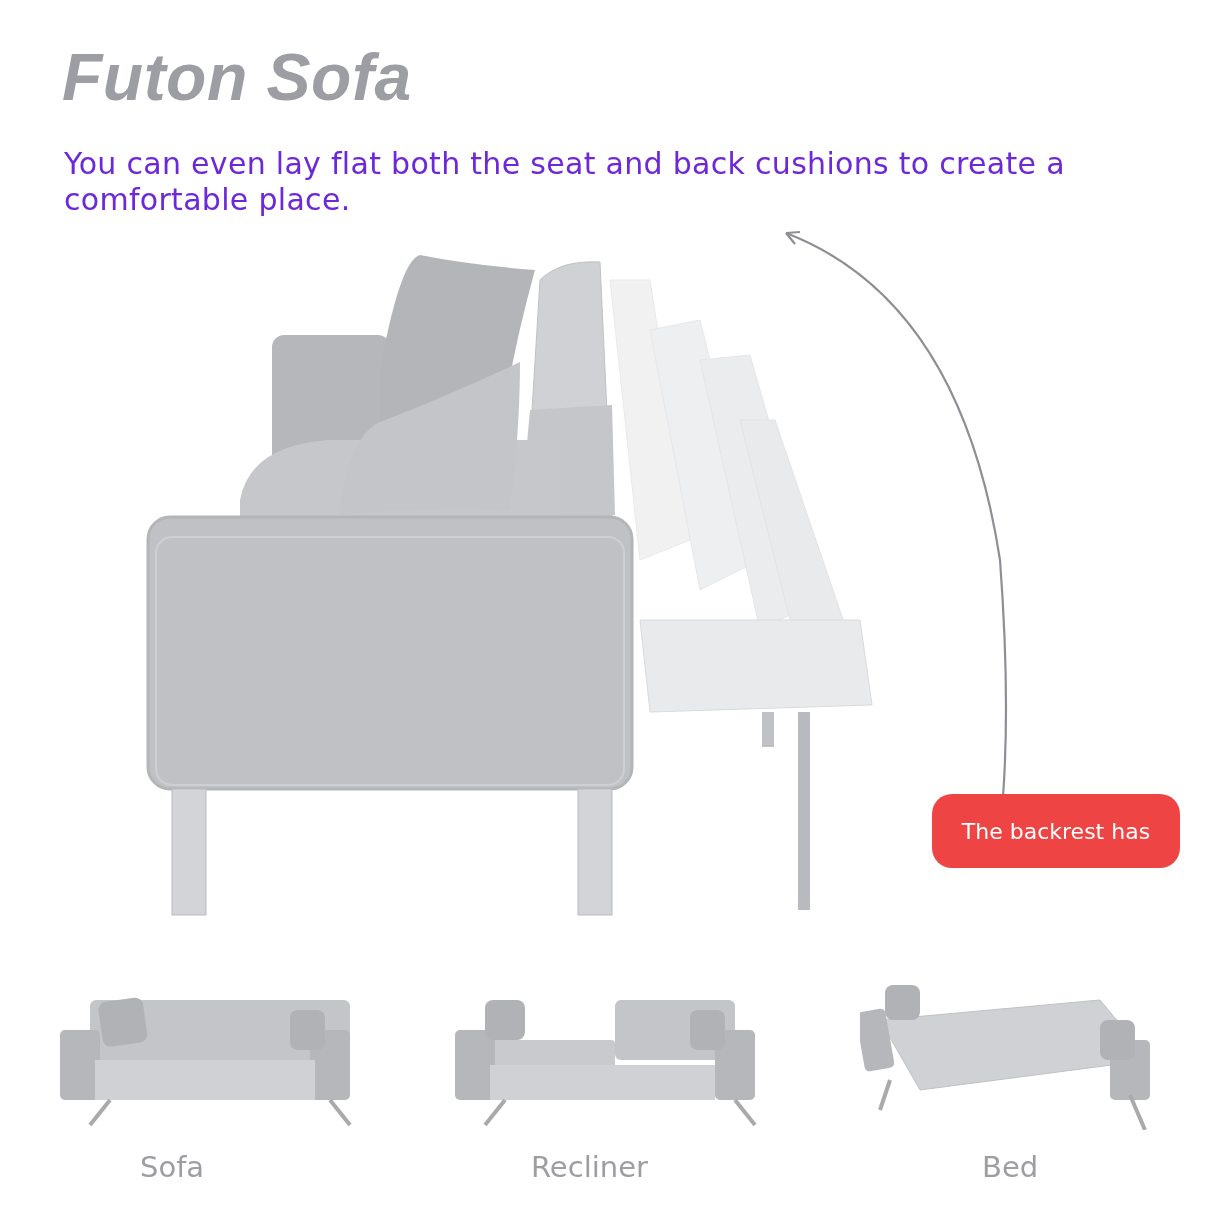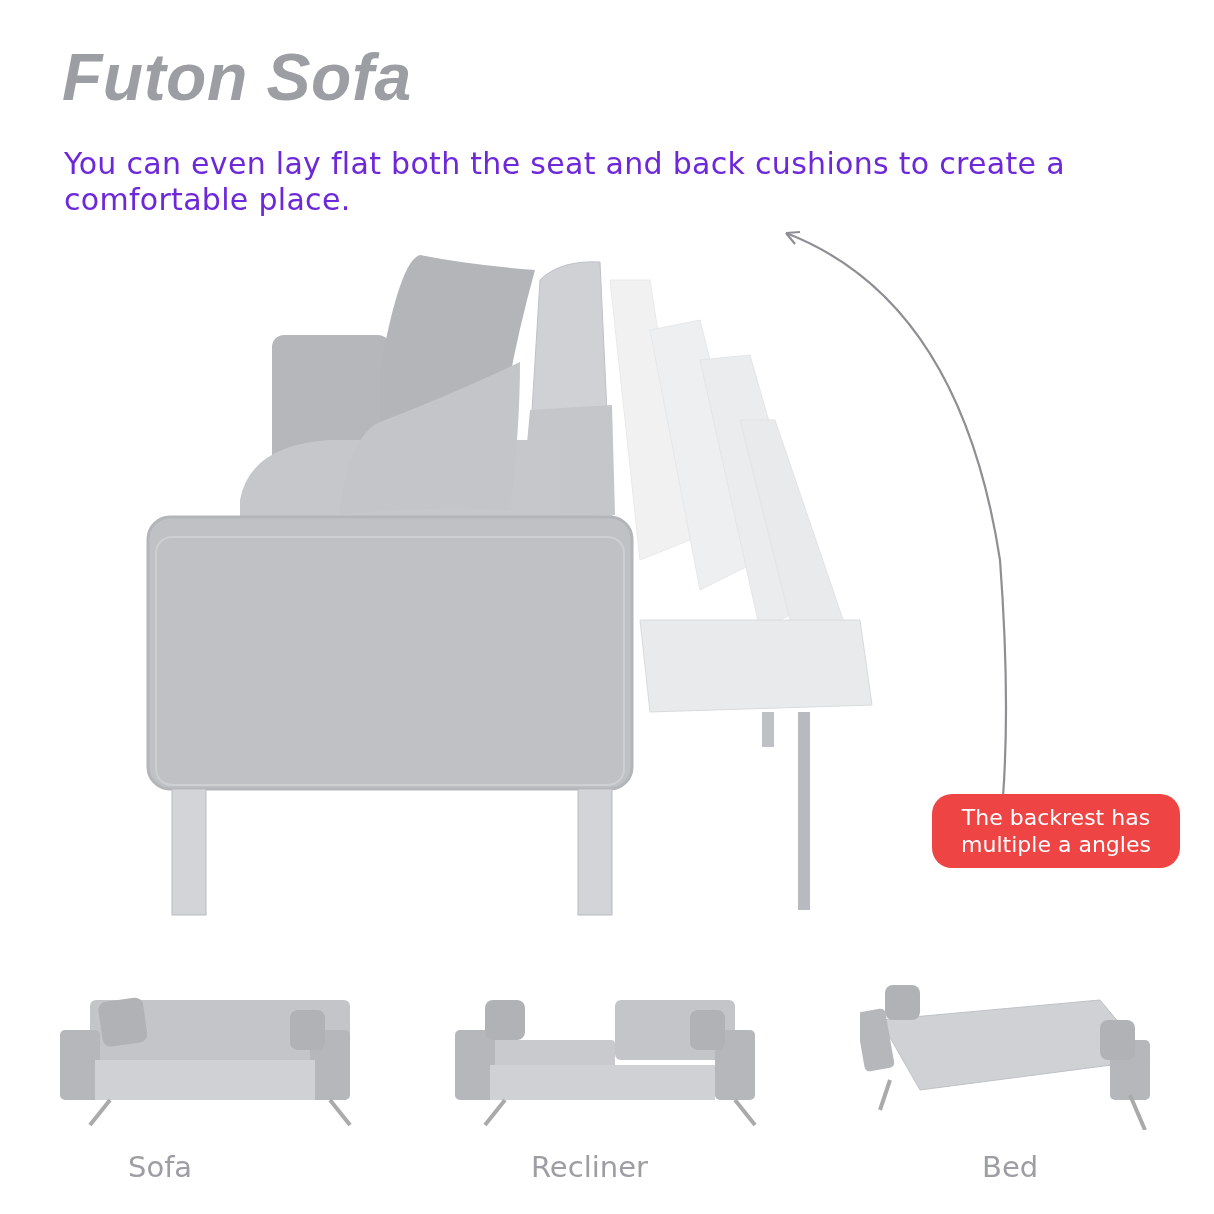--- a/index.html
+++ b/index.html
@@ -48,21 +48,20 @@
 
   <g fill="none" stroke="#8e8f94" stroke-width="2.2">
     <path d="M786 233 Q960 300 1000 560 Q1012 720 1000 830"></path>
     <path d="M786 233 L800 232 M786 233 L795 244"></path>
     <path d="M1000 830 L992 818 M1000 830 L1006 817"></path>
   </g>
 </svg>
 
 <div class="badge">
   <span>The backrest has</span>
-  <span>multiple a angles</span>
 </div>
 
 <svg class="thumb" style="left:60px;width:310px;" viewBox="0 0 310 150">
   <rect x="30" y="20" width="260" height="60" rx="6" fill="#c3c5c9"></rect>
   <rect x="0" y="50" width="40" height="70" rx="5" fill="#b5b7bb"></rect>
   <rect x="250" y="50" width="40" height="70" rx="5" fill="#b5b7bb"></rect>
   <rect x="35" y="80" width="220" height="40" fill="#cfd1d4"></rect>
   <rect x="40" y="20" width="45" height="45" rx="8" fill="#b0b2b6" transform="rotate(-8 60 40)"></rect>
   <rect x="230" y="30" width="35" height="40" rx="8" fill="#b0b2b6"></rect>
   <line x1="50" y1="120" x2="30" y2="145" stroke="#aaa" stroke-width="4"></line>
@@ -82,15 +81,15 @@
 <svg class="thumb" style="left:860px;width:310px;" viewBox="0 0 310 150">
   <path d="M20 40 L240 20 L290 80 L60 110 Z" fill="#cfd1d4" stroke="#bfc1c5"></path>
   <rect x="0" y="30" width="30" height="60" rx="5" fill="#b5b7bb" transform="rotate(-10 15 60)"></rect>
   <rect x="250" y="60" width="40" height="60" rx="5" fill="#b5b7bb"></rect>
   <rect x="25" y="5" width="35" height="35" rx="8" fill="#b0b2b6"></rect>
   <rect x="240" y="40" width="35" height="40" rx="8" fill="#b0b2b6"></rect>
   <line x1="30" y1="100" x2="20" y2="130" stroke="#aaa" stroke-width="4"></line>
   <line x1="270" y1="115" x2="285" y2="150" stroke="#aaa" stroke-width="4"></line>
 </svg>
 
-<span class="thumb-label" style="left:128px;">Sofa</span>
+<span class="thumb-label" style="left:140px;">Sofa</span>
 <span class="thumb-label" style="left:531px;">Recliner</span>
 <span class="thumb-label" style="left:982px;">Bed</span>
 
 </body></html>

